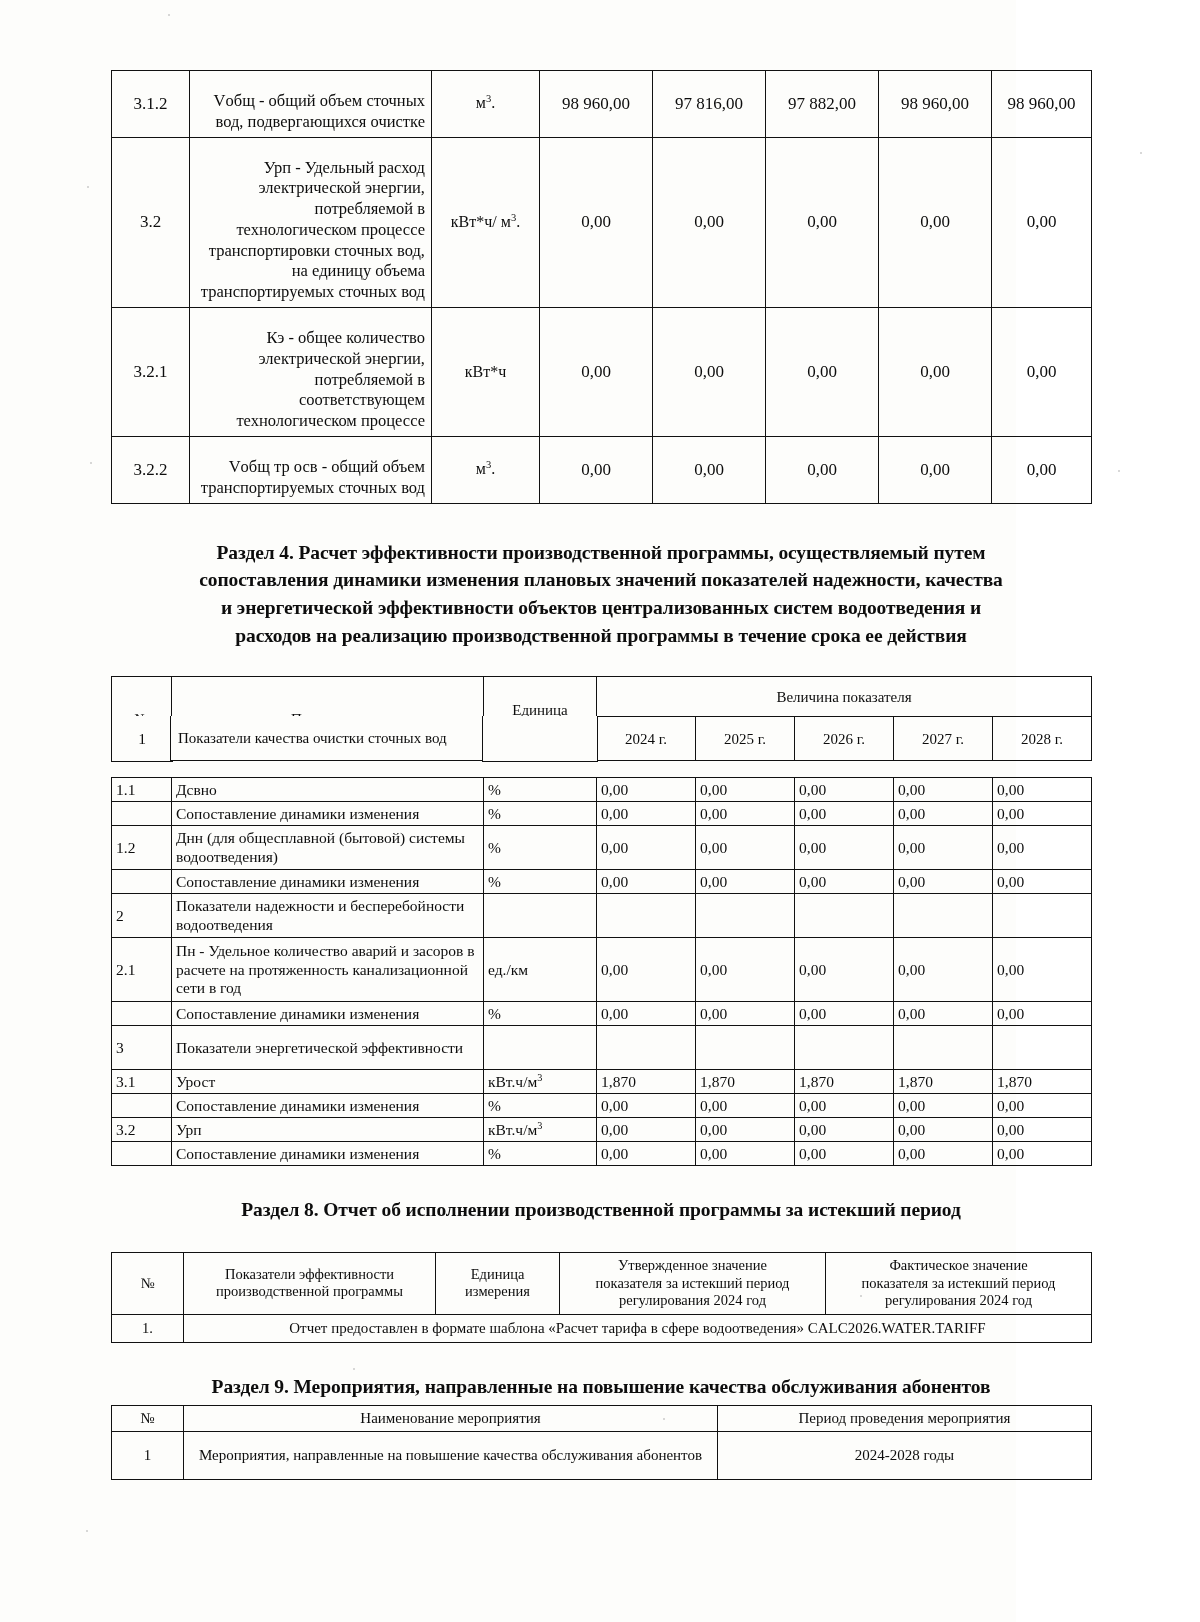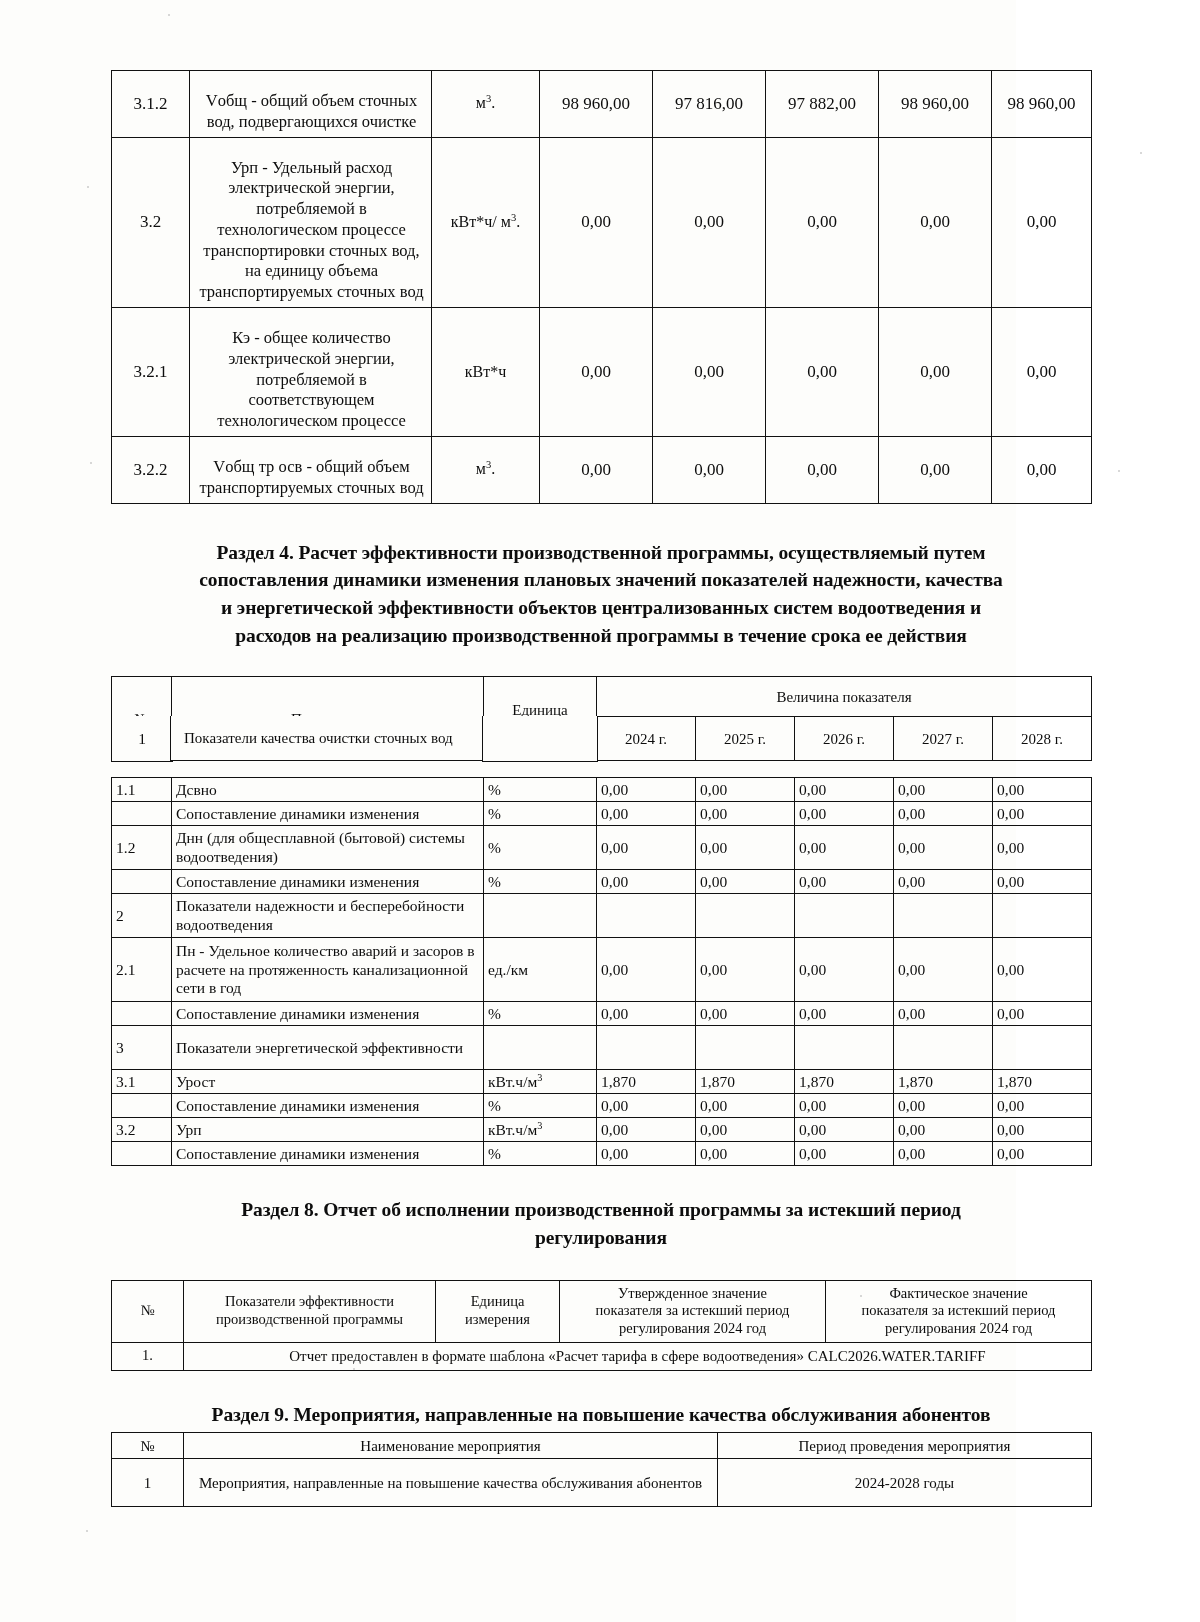--- a/index.html
+++ b/index.html
@@ -43,21 +43,21 @@
     font-weight: normal;
     font-size: 15.5px;
     line-height: 1.18;
   }
   .ctr { text-align: center; }
   .bold { font-weight: bold; }
 
   
   #table-top td { font-size: 15.5px; }
   #table-top td.idx { text-align: center; font-size: 17px; }
-  #table-top td.name { text-align: center; font-size: 16.5px; line-height: 1.26; padding: 20px 6px 4px 8px; }
+  #table-top td.name { text-align: right; font-size: 16.5px; line-height: 1.26; padding: 20px 6px 4px 8px; }
   #table-top td.unit { text-align: center; font-size: 16px; }
   #table-top td.val  { text-align: center; font-size: 17px; }
 
   sup { font-size: 0.66em; vertical-align: super; line-height: 0; }
 
   
   .section-heading {
     font-weight: bold;
     text-align: center;
     font-size: 19.5px;
@@ -202,21 +202,21 @@
           <td class="hdr">2026 г.</td>
           <td class="hdr">2027 г.</td>
           <td class="hdr">2028 г.</td>
         </tr>
 
       </tbody>
     </table>
 
     <div style="position:relative;margin-top:-45px;height:45px;width:485px;">
       <div style="position:absolute;left:0;top:0;width:60px;height:45px;border:1.4px solid #111;border-top:none;display:flex;align-items:center;justify-content:center;background:#fdfdfb;font-size:15.5px;">1</div>
-      <div style="position:absolute;left:59px;top:0;width:313px;height:45px;border:1.4px solid #111;border-top:none;display:flex;align-items:center;padding-left:13px;box-sizing:border-box;background:#fdfdfb;font-size:15px;line-height:1.2;">Показатели качества очистки сточных вод</div>
+      <div style="position:absolute;left:59px;top:0;width:313px;height:45px;border:1.4px solid #111;border-top:none;display:flex;align-items:center;padding-left:7px;box-sizing:border-box;background:#fdfdfb;font-size:15px;line-height:1.2;">Показатели качества очистки сточных вод</div>
       <div style="position:absolute;left:371px;top:0;width:114px;height:45px;border:1.4px solid #111;border-top:none;background:#fdfdfb;"></div>
     </div>
 
     <table class="doc" id="table-s7b" style="margin-top:16px;">
       <colgroup>
         <col style="width:60px">
           <col style="width:312px">
           <col style="width:113px">
         <col style="width:99px">
           <col style="width:99px">
@@ -344,21 +344,20 @@
           <td class="val">0,00</td>
           <td class="val">0,00</td>
           <td class="val">0,00</td>
         </tr>
       </tbody>
     </table>
 
     <div style="height:30px;"></div>
     <div class="section-heading">
       <div>Раздел 8. Отчет об исполнении производственной программы за истекший период</div>
-      <div>регулирования</div>
     </div>
 
     <div style="height:28px;"></div>
     <table class="doc" id="table-s8">
       <colgroup>
         <col style="width:72px">
           <col style="width:252px">
           <col style="width:124px">
         <col style="width:266px">
           <col style="width:266px">

